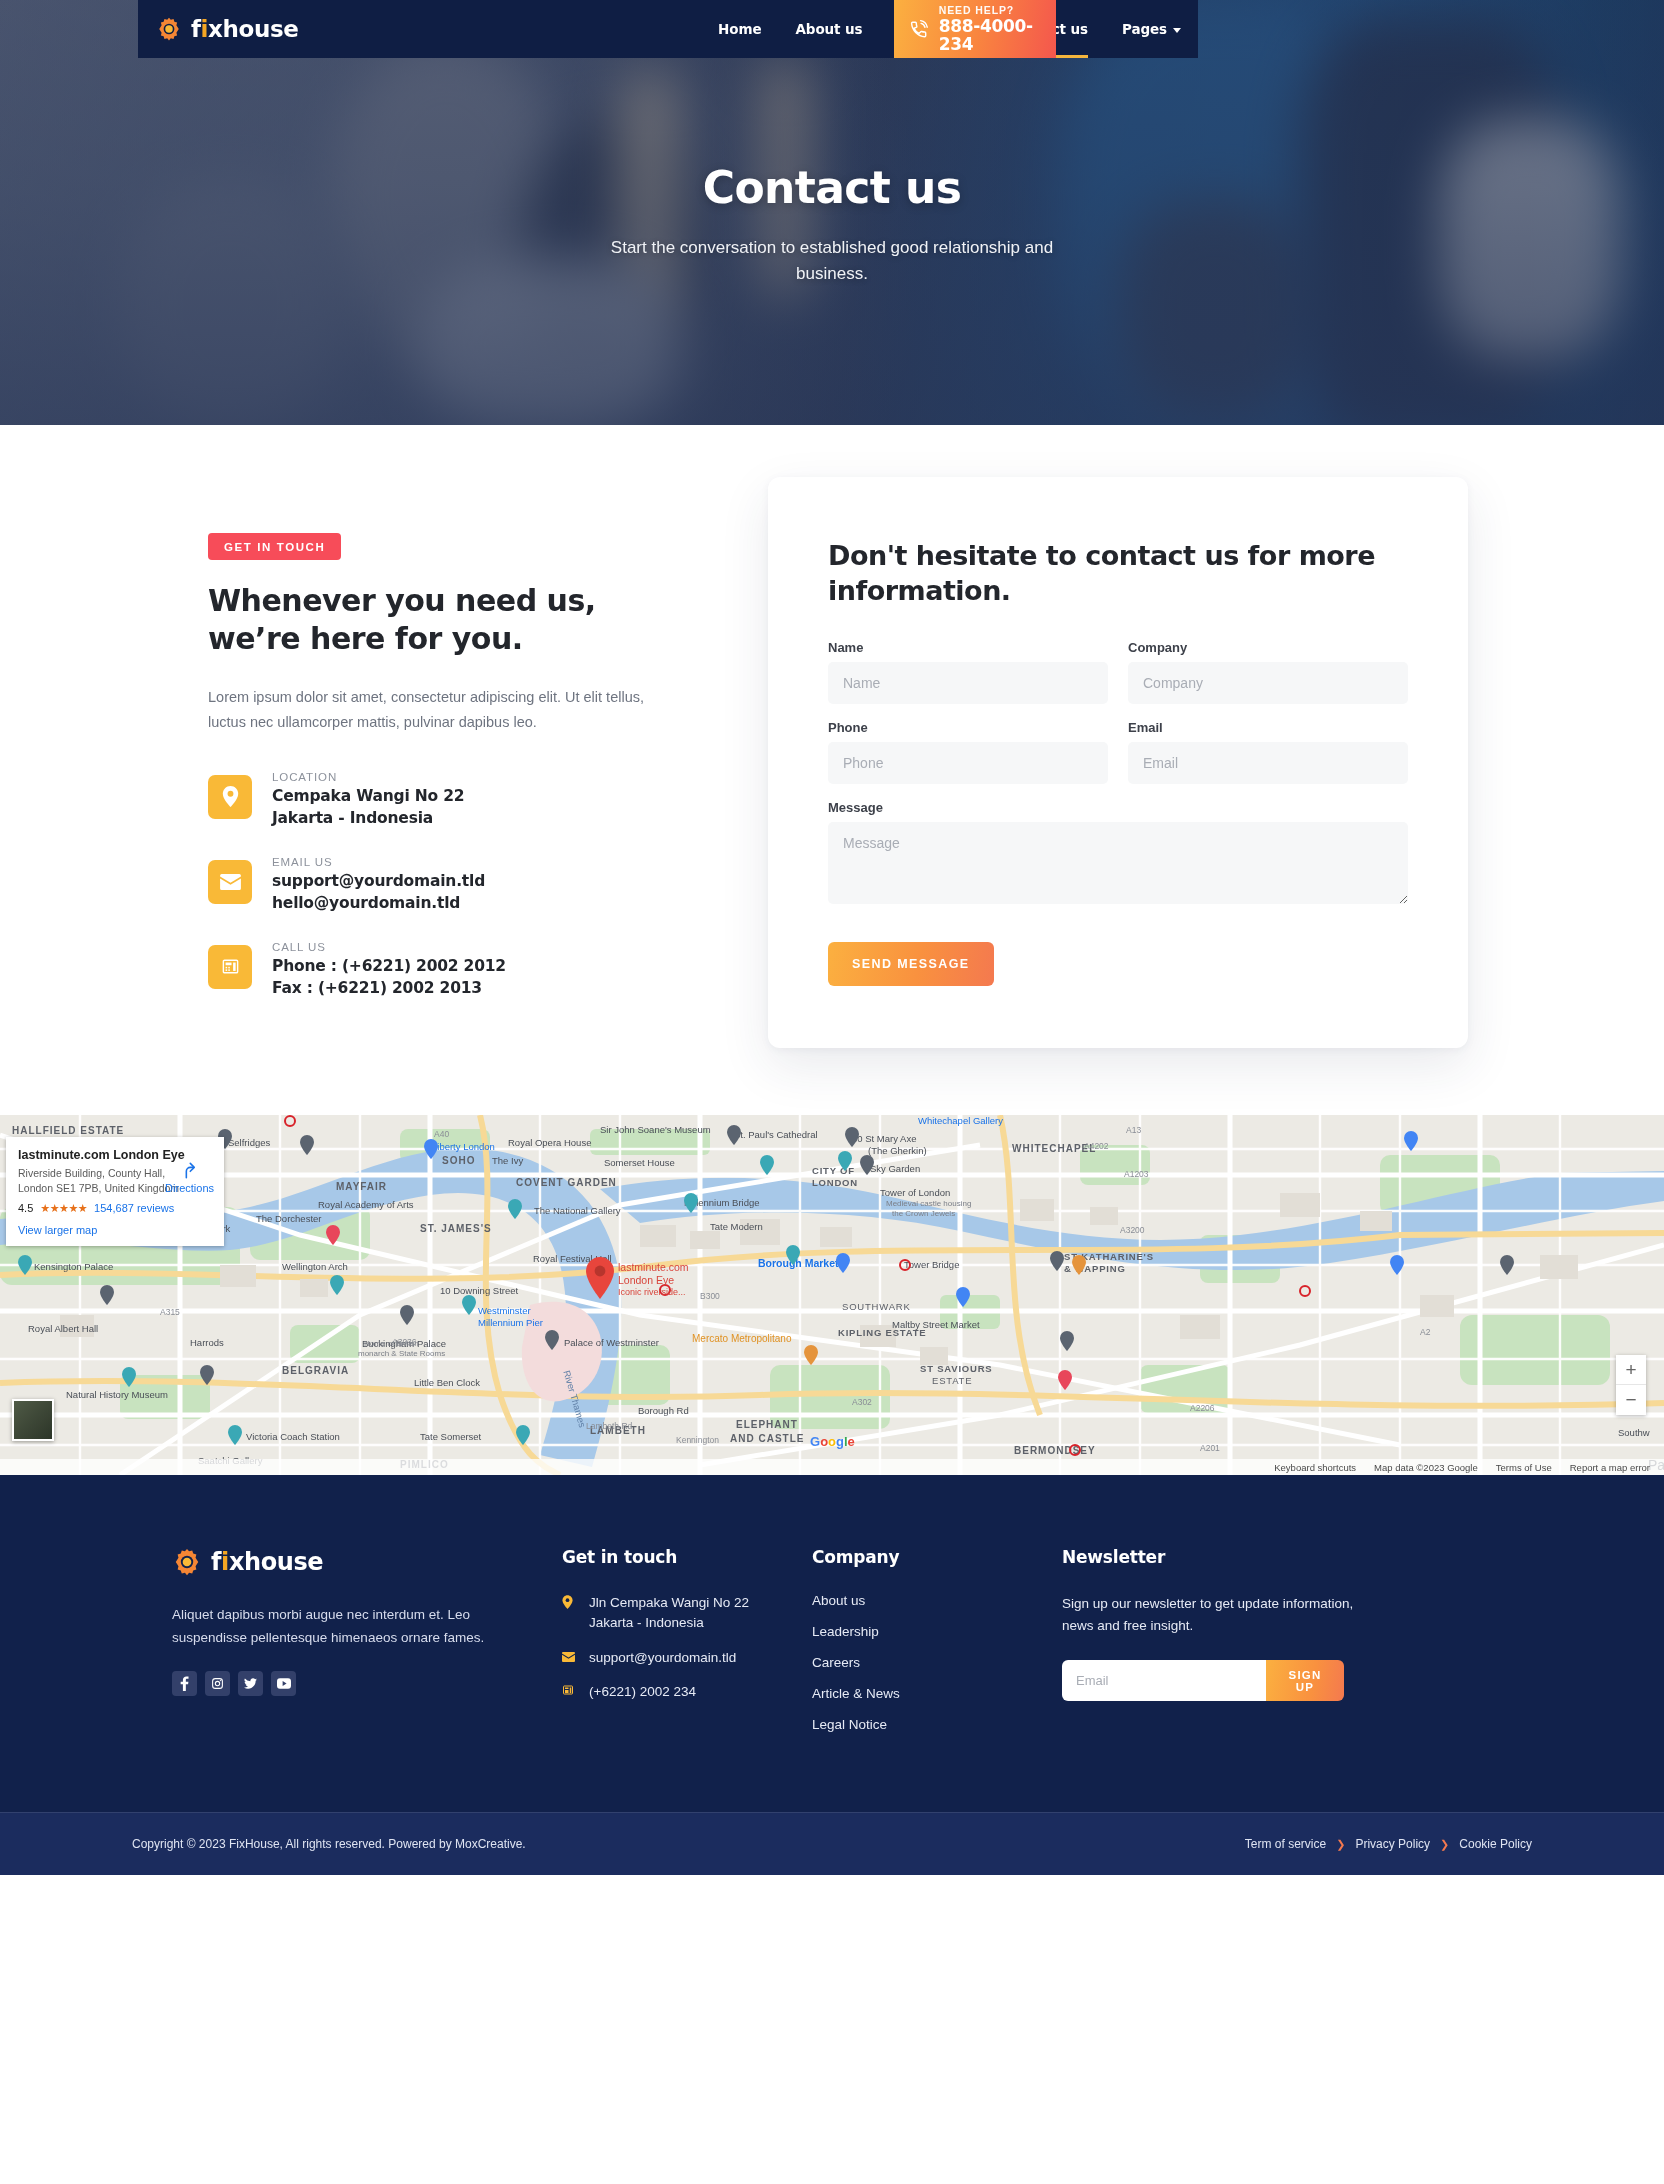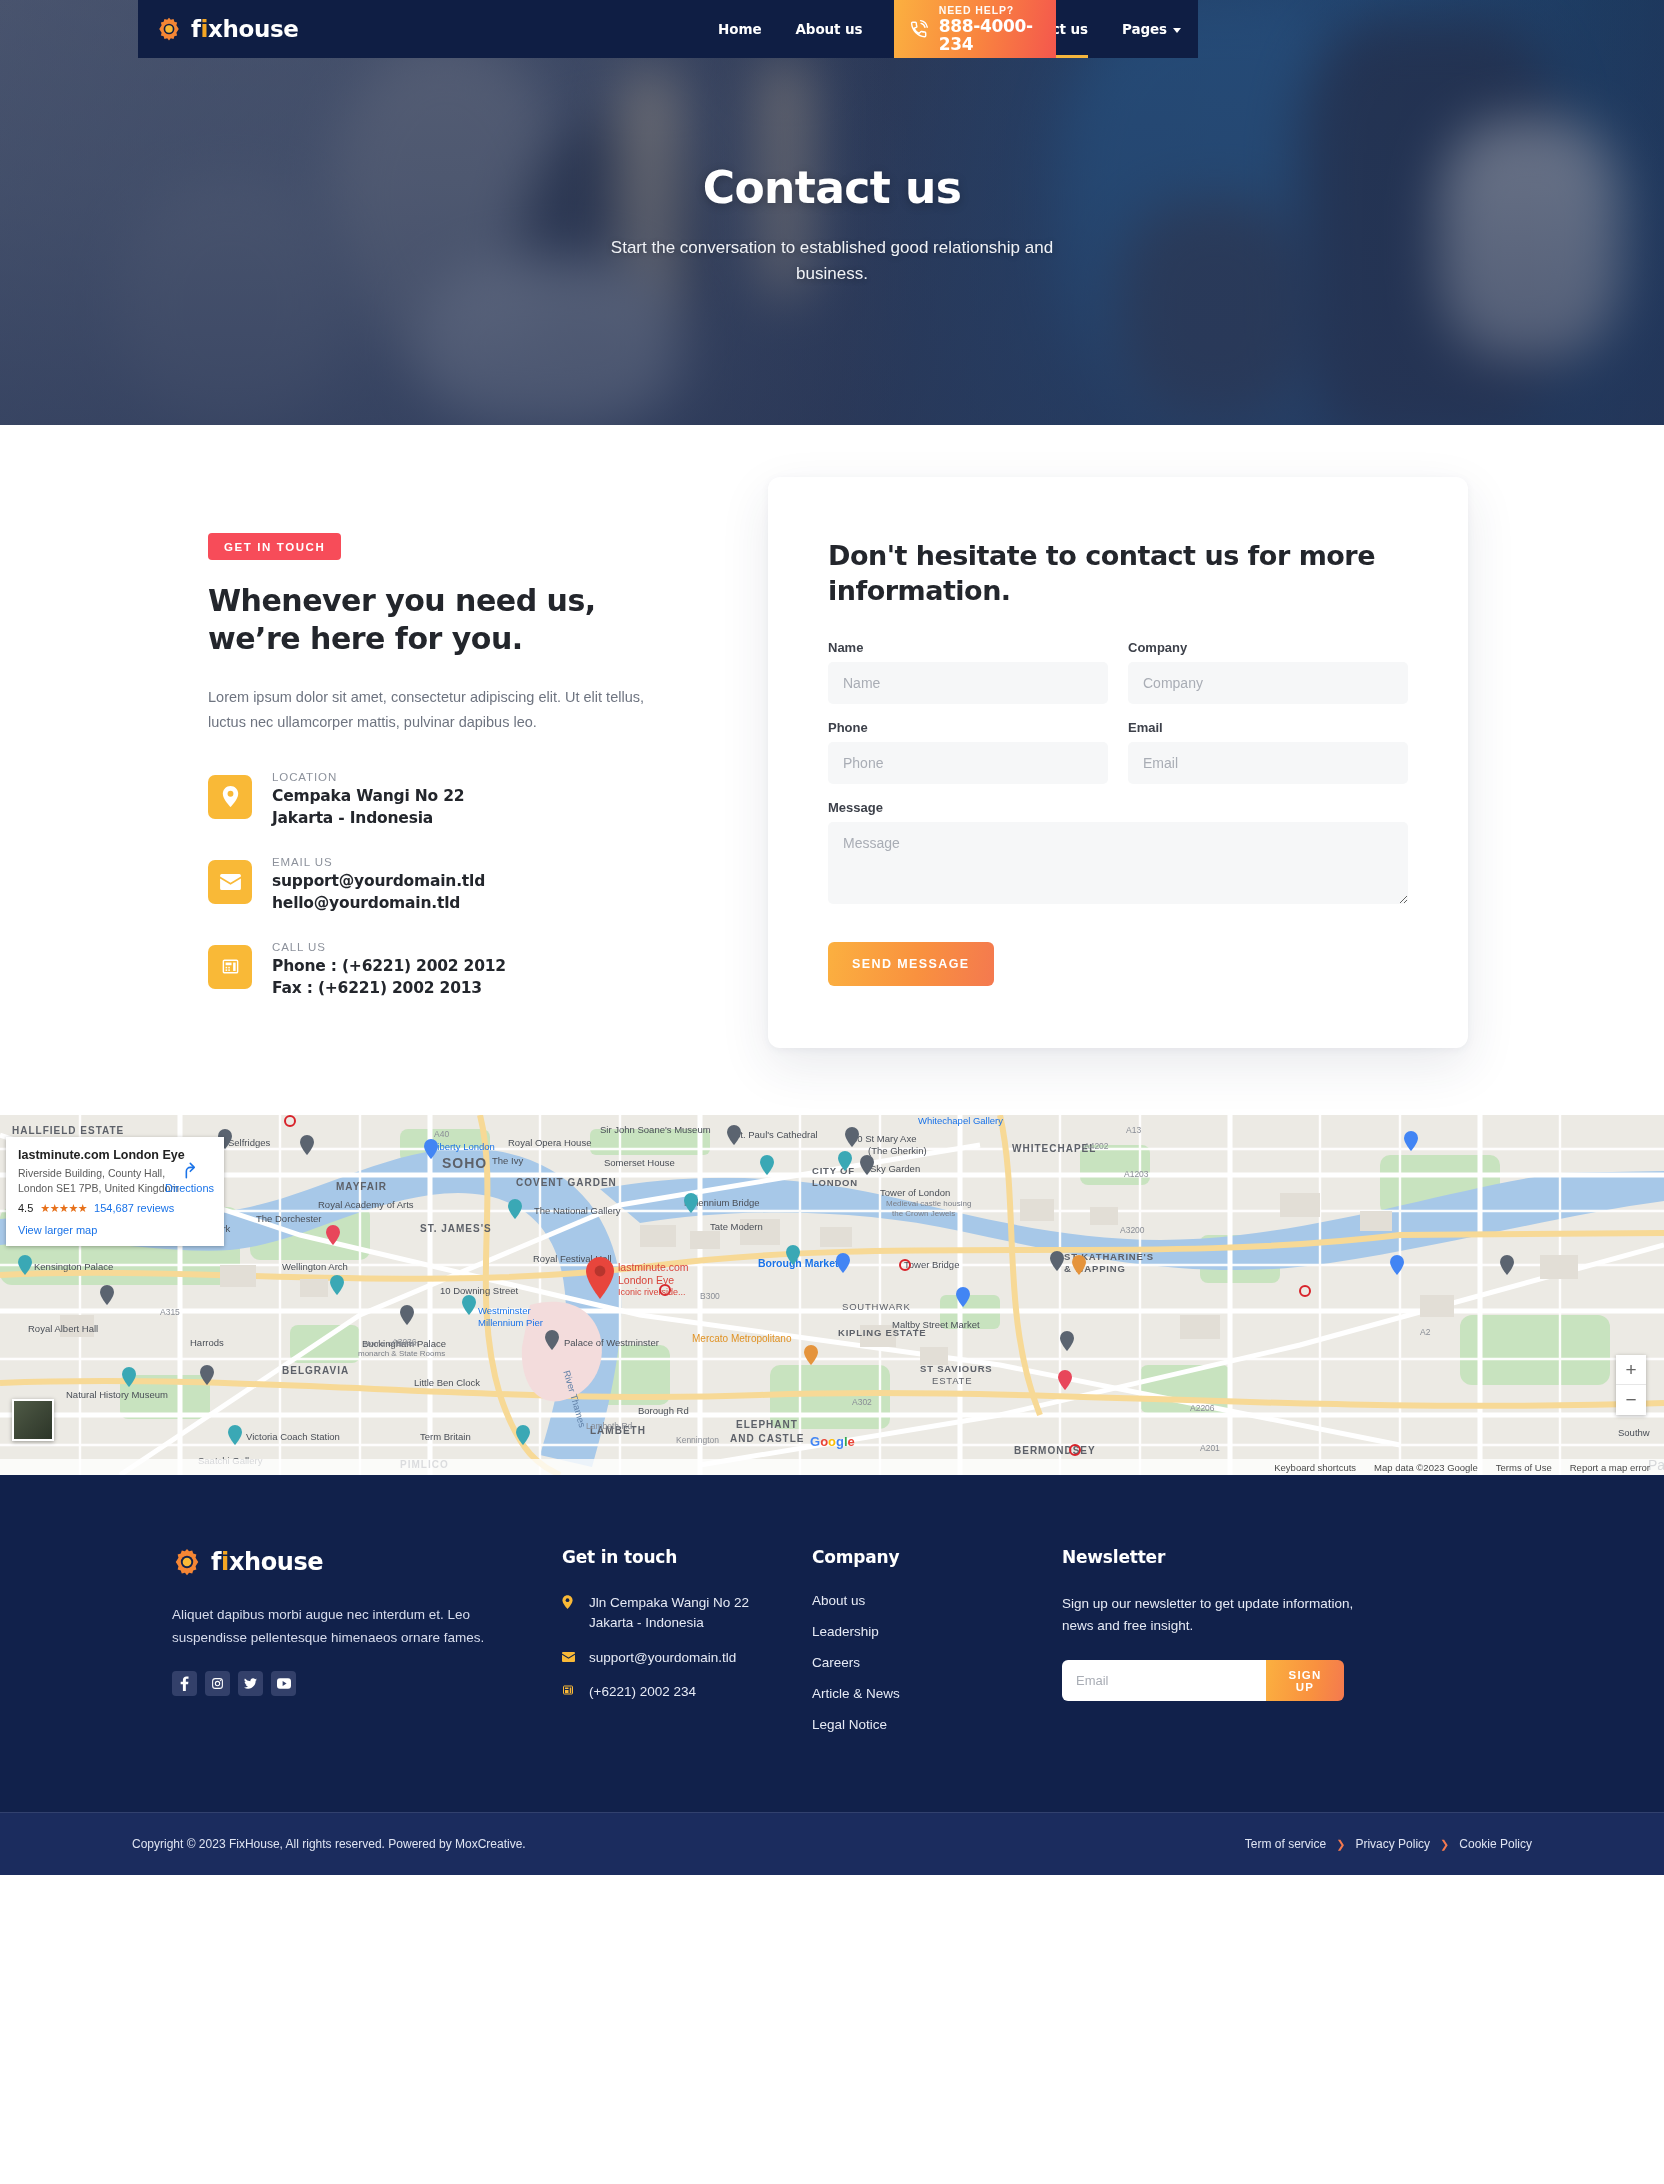--- a/index.html
+++ b/index.html
@@ -444,21 +444,21 @@
           <rect x="60" y="200" width="34" height="22"></rect>
       </g>
 
       <path d="M530,190 C560,182 590,188 600,220 C608,252 590,280 560,286 C534,290 520,264 522,232 Z" fill="#f3dcdc"></path>
     </svg>
 
     <div style="position:absolute;inset:0;font-family:'Liberation Sans',sans-serif;pointer-events:none;">
       <div style="position:absolute;left:12px;top:10px;font-size:10px;color:#5d6169;letter-spacing:1px;font-weight:600;">HALLFIELD ESTATE</div>
       <div style="position:absolute;left:228px;top:22px;font-size:9.5px;color:#4a4f57;">Selfridges</div>
       <div style="position:absolute;left:432px;top:26px;font-size:9.5px;color:#1a73e8;">Liberty London</div>
-      <div style="position:absolute;left:442px;top:40px;font-size:14px;color:#5d6169;letter-spacing:1px;font-weight:600;">SOHO</div>
+      <div style="position:absolute;left:442px;top:40px;font-size:10px;color:#5d6169;letter-spacing:1px;font-weight:600;">SOHO</div>
       <div style="position:absolute;left:508px;top:22px;font-size:9.5px;color:#4a4f57;">Royal Opera House</div>
       <div style="position:absolute;left:492px;top:40px;font-size:9.5px;color:#4a4f57;">The Ivy</div>
       <div style="position:absolute;left:600px;top:9px;font-size:9.5px;color:#4a4f57;">Sir John Soane's Museum</div>
       <div style="position:absolute;left:734px;top:14px;font-size:9.5px;color:#4a4f57;">St. Paul's Cathedral</div>
       <div style="position:absolute;left:852px;top:18px;font-size:9.5px;color:#4a4f57;">30 St Mary Axe</div>
       <div style="position:absolute;left:868px;top:30px;font-size:9.5px;color:#4a4f57;">(The Gherkin)</div>
       <div style="position:absolute;left:870px;top:48px;font-size:9.5px;color:#4a4f57;">Sky Garden</div>
       <div style="position:absolute;left:1012px;top:28px;font-size:10px;color:#5d6169;letter-spacing:1px;font-weight:600;">WHITECHAPEL</div>
       <div style="position:absolute;left:918px;top:0px;font-size:9.5px;color:#1a73e8;">Whitechapel Gallery</div>
       <div style="position:absolute;left:812px;top:50px;font-size:9.5px;color:#5d6169;letter-spacing:.8px;font-weight:600;">CITY OF</div>
@@ -497,21 +497,21 @@
       <div style="position:absolute;left:892px;top:204px;font-size:9.5px;color:#4a4f57;">Maltby Street Market</div>
       <div style="position:absolute;left:838px;top:212px;font-size:9.5px;color:#5d6169;letter-spacing:.8px;font-weight:600;">KIPLING ESTATE</div>
       <div style="position:absolute;left:282px;top:250px;font-size:10px;color:#5d6169;letter-spacing:1px;font-weight:600;">BELGRAVIA</div>
       <div style="position:absolute;left:414px;top:262px;font-size:9.5px;color:#4a4f57;">Little Ben Clock</div>
       <div style="position:absolute;left:572px;top:254px;font-size:9.5px;color:#5f7fa6;transform:rotate(74deg);transform-origin:left top;">River Thames</div>
       <div style="position:absolute;left:638px;top:290px;font-size:9.5px;color:#4a4f57;">Borough Rd</div>
       <div style="position:absolute;left:920px;top:248px;font-size:9.5px;color:#5d6169;letter-spacing:.8px;font-weight:600;">ST SAVIOURS</div>
       <div style="position:absolute;left:932px;top:260px;font-size:9.5px;color:#5d6169;letter-spacing:.8px;font-weight:400;">ESTATE</div>
       <div style="position:absolute;left:66px;top:274px;font-size:9.5px;color:#4a4f57;">Natural History Museum</div>
       <div style="position:absolute;left:246px;top:316px;font-size:9.5px;color:#4a4f57;">Victoria Coach Station</div>
-      <div style="position:absolute;left:420px;top:316px;font-size:9.5px;color:#4a4f57;">Term Britain</div>
+      <div style="position:absolute;left:420px;top:316px;font-size:9.5px;color:#4a4f57;">Tate Somerset</div>
       <div style="position:absolute;left:590px;top:310px;font-size:10px;color:#5d6169;letter-spacing:1px;font-weight:600;">LAMBETH</div>
       <div style="position:absolute;left:736px;top:304px;font-size:10px;color:#5d6169;letter-spacing:1px;font-weight:600;">ELEPHANT</div>
       <div style="position:absolute;left:730px;top:318px;font-size:10px;color:#5d6169;letter-spacing:1px;font-weight:600;">AND CASTLE</div>
       <div style="position:absolute;left:1014px;top:330px;font-size:10px;color:#5d6169;letter-spacing:1px;font-weight:600;">BERMONDSEY</div>
       <div style="position:absolute;left:1618px;top:312px;font-size:9.5px;color:#4a4f57;">Southw</div>
       <div style="position:absolute;left:1624px;top:342px;font-size:14px;color:#4a4f57;padding-left:24px;">Park</div>
       <div style="position:absolute;left:198px;top:340px;font-size:9.5px;color:#4a4f57;">Saatchi Gallery</div>
       <div style="position:absolute;left:400px;top:344px;font-size:10px;color:#5d6169;letter-spacing:1px;font-weight:600;">PIMLICO</div>
       <div style="position:absolute;left:434px;top:14px;font-size:8.5px;color:#8a8e96;">A40</div>
       <div style="position:absolute;left:1084px;top:26px;font-size:8.5px;color:#8a8e96;">A4202</div>

